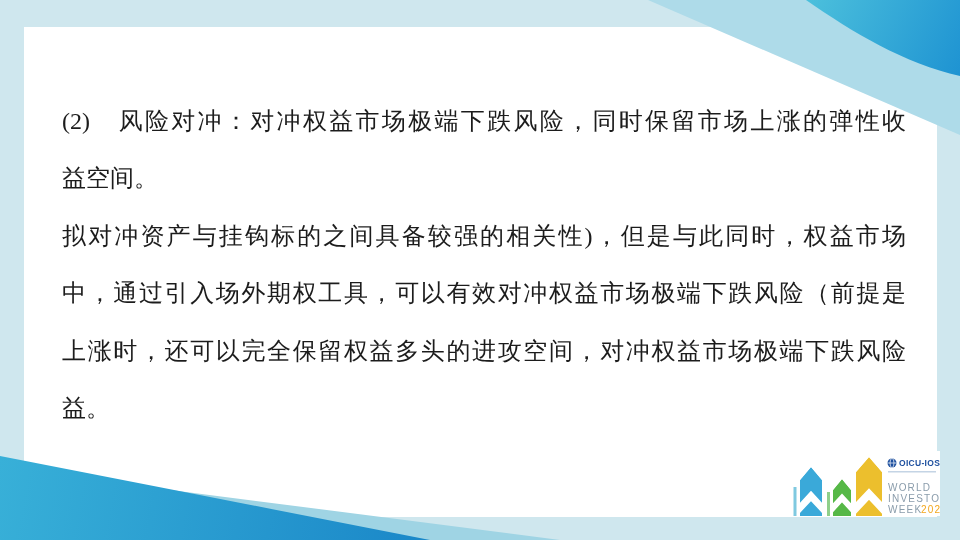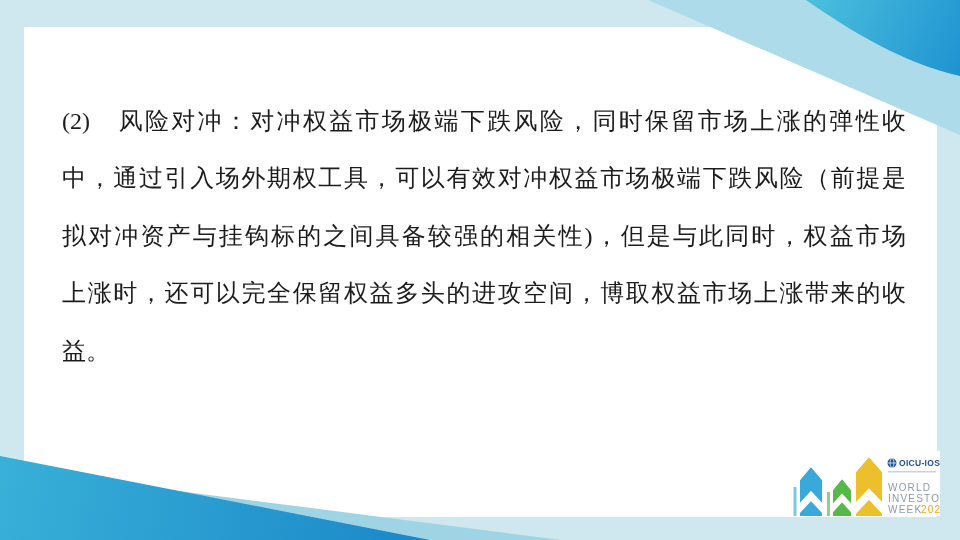--- a/index.html
+++ b/index.html
@@ -84,23 +84,24 @@
       </linearGradient>
     </defs>
     <polygon points="648,0 960,0 960,135" style="fill: var(--band-light, #aedbe9)"></polygon>
     <path d="M806,0 L960,0 L960,76 C905,64 852,32 806,0 Z" fill="url(#gradTR)"></path>
     <polygon points="0,468 560,540 0,540" style="fill: var(--band-light2, #9fd4e4)"></polygon>
     <polygon points="0,456 430,540 0,540" fill="url(#gradBL)"></polygon>
   </svg>
 
   <div class="text-block">
     <div class="text-line">(2)　风险对冲：对冲权益市场极端下跌风险，同时保留市场上涨的弹性收</div>
+    <div class="text-line short">益空间。</div>
+    <div class="text-line">拟对冲资产与挂钩标的之间具备较强的相关性)，但是与此同时，权益市场</div>
     <div class="text-line">中，通过引入场外期权工具，可以有效对冲权益市场极端下跌风险（前提是</div>
-    <div class="text-line">拟对冲资产与挂钩标的之间具备较强的相关性)，但是与此同时，权益市场</div>
-    <div class="text-line">上涨时，还可以完全保留权益多头的进攻空间，博取权益市场上涨带来的收</div>
+    <div class="text-line">上涨时，还可以完全保留权益多头的进攻空间，对冲权益市场极端下跌风险</div>
     <div class="text-line short">益。</div>
   </div>
 
   <div class="logo">
     <svg width="150" height="65" viewBox="0 0 150 65">
       <defs>
         <clipPath id="clipBlue">
             <polygon points="21,16 32,29 32,65 10,65 10,29"></polygon>
           </clipPath>
         <clipPath id="clipGreen">

